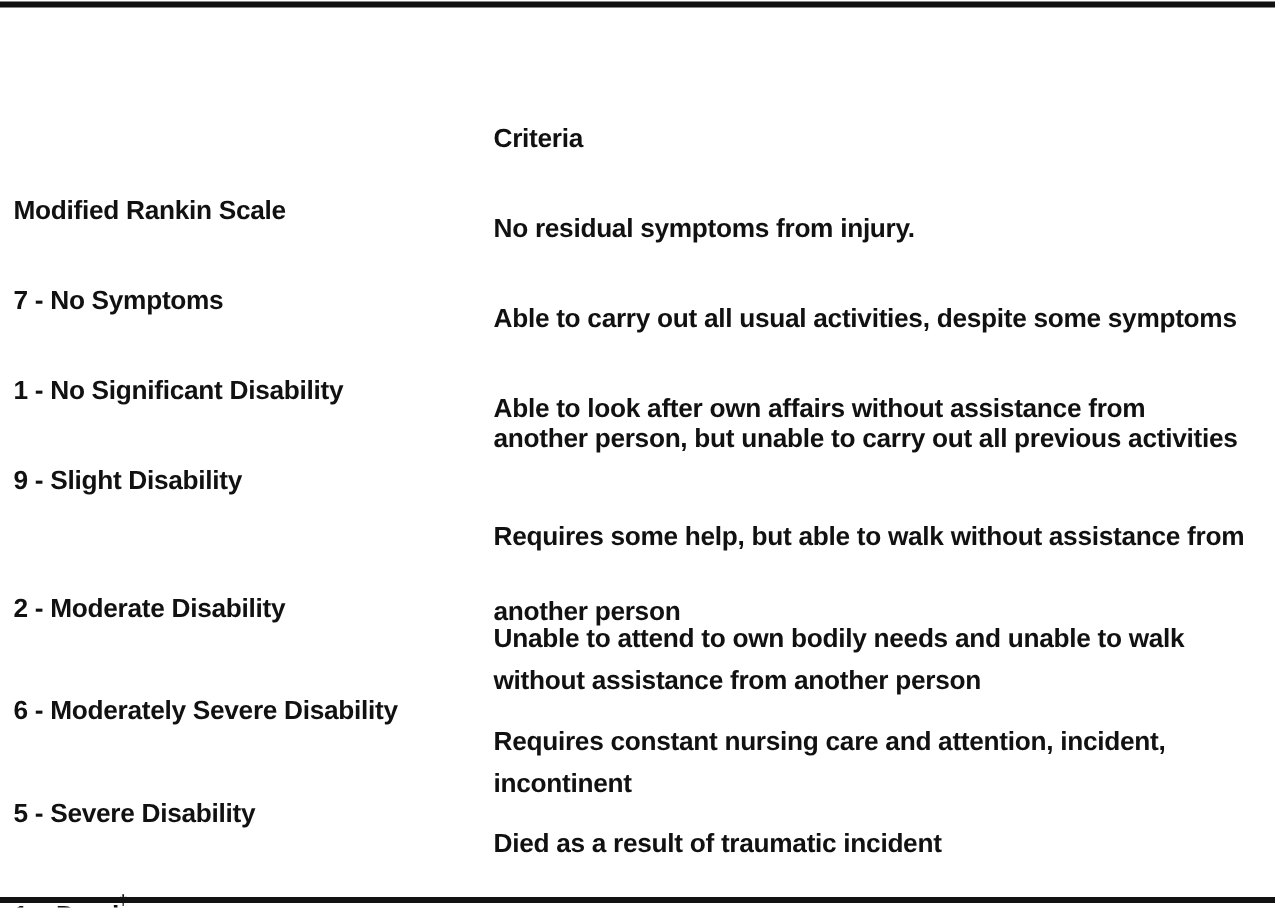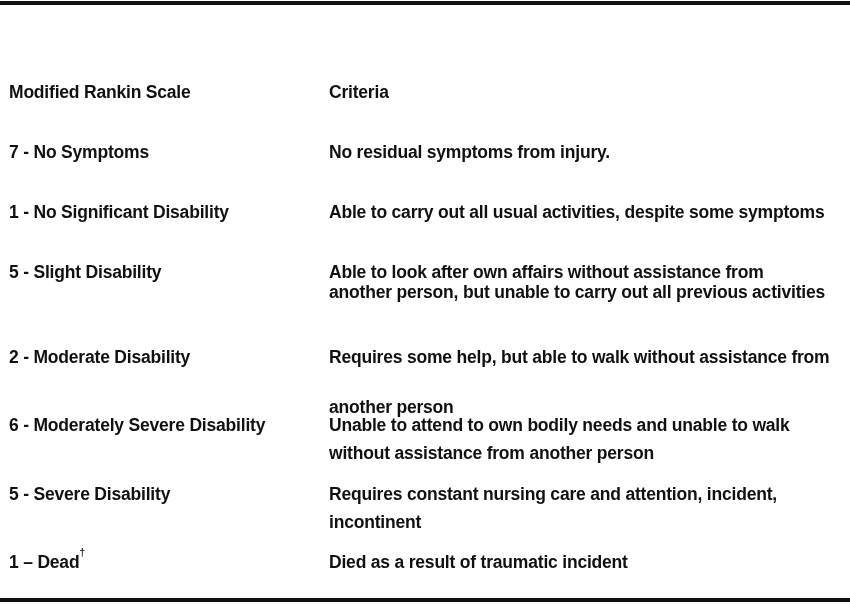--- a/index.html
+++ b/index.html
@@ -2,21 +2,21 @@
 <html><head>
   <meta charset="utf-8">
   <style>
     html, body { margin: 0; padding: 0; background: #ffffff; }
     body { width: 850px; height: 605px; position: relative; overflow: hidden;
            font-family: "Liberation Sans", "DejaVu Sans", sans-serif; color: #111111; }
     .rule { position: absolute; left: 0; width: 850px; height: 4px; background: #111111; }
     .rule.top { top: 1px; }
     .rule.bottom { top: 598px; }
     .cell { position: absolute; font-weight: bold; font-size: 17.5px; line-height: 28px; white-space: nowrap; letter-spacing: -0.2px; }
-    .col1 { left: 9px; }
+    .col1 { left: 9px; margin-top: 48px; }
     .col2 { left: 329px; }
     sup { font-size: 10px; position: relative; top: -2px; vertical-align: top; line-height: 14px; }
   </style>
 </head>
 <body>
 
 <div class="rule top"></div>
 
 <div>
   <div class="cell col1" style="top:78px">Modified Rankin Scale</div>
@@ -27,21 +27,21 @@
   <div class="cell col1" style="top:138px">7 - No Symptoms</div>
   <div class="cell col2" style="top:138px">No residual symptoms from injury.</div>
 </div>
 
 <div>
   <div class="cell col1" style="top:198px">1 - No Significant Disability</div>
   <div class="cell col2" style="top:198px">Able to carry out all usual activities, despite some symptoms</div>
 </div>
 
 <div>
-  <div class="cell col1" style="top:258px">5 - Slight Disability</div>
+  <div class="cell col1" style="top:258px">9 - Slight Disability</div>
   <div class="cell col2" style="top:258px">Able to look after own affairs without assistance from</div>
   <div class="cell col2" style="top:278px">another person, but unable to carry out all previous activities</div>
 </div>
 
 <div>
   <div class="cell col1" style="top:343px">2 - Moderate Disability</div>
   <div class="cell col2" style="top:343px">Requires some help, but able to walk without assistance from</div>
   <div class="cell col2" style="top:393px">another person</div>
 </div>
 

